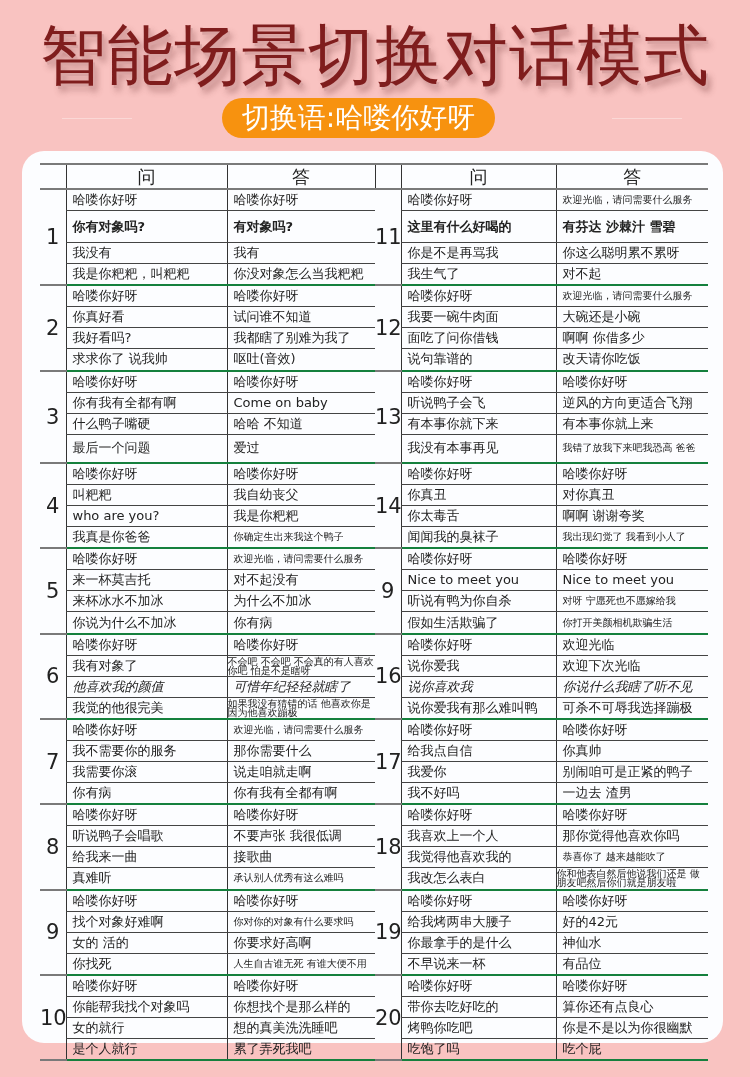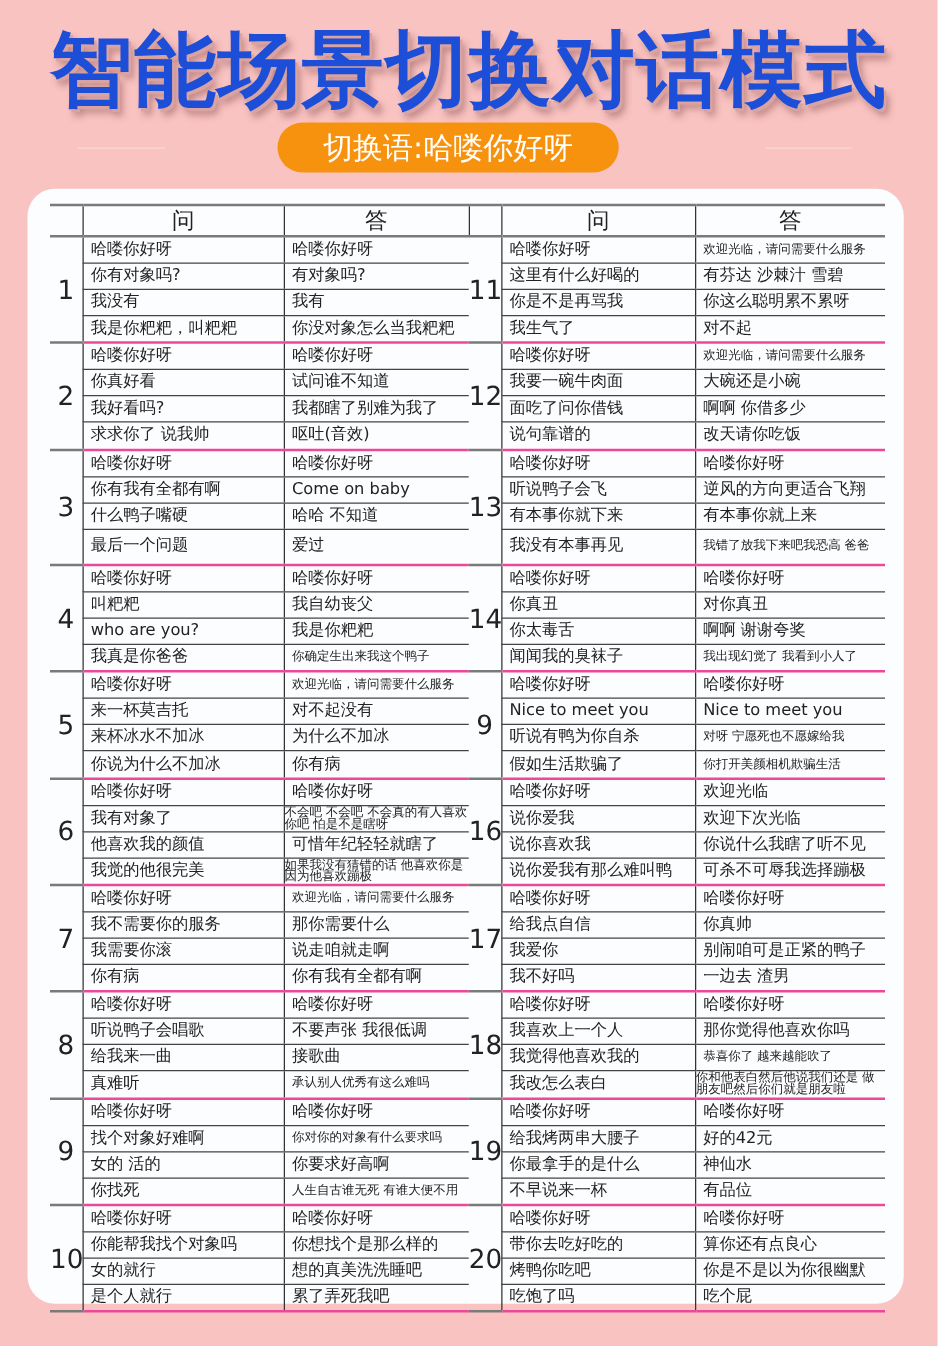--- a/index.html
+++ b/index.html
@@ -5,29 +5,29 @@
   html, body { margin:0; padding:0; }
   body {
     width:750px; height:1077px; overflow:hidden;
     background:#f9c3c1;
     font-family:"DejaVu Sans", sans-serif;
     position:relative;
   }
   .title {
     position:absolute; left:0; top:18px; width:750px;
     text-align:center;
-    font-size:66px; font-weight:bold; color:#1d4ed8;
+    font-size:66px; font-weight:normal; color:#7f1d1d;
     letter-spacing:1px;
     text-shadow: 2px 3px 0 #d9a3a2, 4px 6px 6px rgba(120,60,60,0.45);
     line-height:76px;
   }
   .pill {
     position:absolute; left:222px; top:98px; width:273px; height:40px;
     background:#f7920f; border-radius:20px;
-    color:#ffffff; font-size:24px; line-height:40px; text-align:center;
+    color:#ffffff; font-size:28px; line-height:40px; text-align:center;
   }
   .pill-line {
     position:absolute; top:118px; height:1px; width:70px;
     background:rgba(255,255,255,0.35);
   }
   .card {
     position:absolute; left:22px; top:151px; width:701px; height:892px;
     background:#fcfdff; border-radius:22px;
   }
   .tbl {
@@ -44,21 +44,21 @@
   .tbl th.nc { border-left:none; }
   .tbl td {
     height:20px; padding:0 0 0 6px; font-size:13px; line-height:20px;
     border-bottom:1px solid #444; border-left:1px solid #333;
     white-space:nowrap; overflow:hidden;
   }
   .tbl td.num {
     font-size:21px; text-align:center; padding:0;
     border-left:none; border-bottom:2px solid #7a7a7a;
   }
-  .tbl tr.last td { border-bottom:2px solid #ec4899; }
+  .tbl tr.last td { border-bottom:2px solid #15803d; }
   .tbl td.sm { font-size:10px; }
   .tbl td.xs { font-size:10px; line-height:9px; text-align:left; padding:0; white-space:normal; }
 </style>
 </head>
 <body>
 
 <div class="title">智能场景切换对话模式</div>
 <div class="pill-line" style="left:62px"></div>
 <div class="pill-line" style="left:612px"></div>
 <div class="pill">切换语:哈喽你好呀</div>
@@ -86,21 +86,21 @@
   </thead>
   <tbody id="tbody">
       <tr style="height: 21px;">
         <td class="num" rowspan="4">1</td>
         <td>哈喽你好呀</td>
         <td>哈喽你好呀</td>
         <td class="num" rowspan="4">11</td>
         <td>哈喽你好呀</td>
         <td class="sm">欢迎光临，请问需要什么服务</td>
       </tr>
-      <tr style="height: 21px;">
+      <tr style="height: 32px; font-weight: bold;">
         <td>你有对象吗?</td>
         <td>有对象吗?</td>
         <td>这里有什么好喝的</td>
         <td>有芬达  沙棘汁  雪碧</td>
       </tr>
       <tr style="height: 21px;">
         <td>我没有</td>
         <td>我有</td>
         <td>你是不是再骂我</td>
         <td>你这么聪明累不累呀</td>
@@ -222,21 +222,21 @@
         <td class="num" rowspan="4">16</td>
         <td>哈喽你好呀</td>
         <td>欢迎光临</td>
       </tr>
       <tr style="height: 21px;">
         <td>我有对象了</td>
         <td class="xs">不会吧 不会吧 不会真的有人喜欢你吧 怕是不是瞎呀</td>
         <td>说你爱我</td>
         <td>欢迎下次光临</td>
       </tr>
-      <tr style="height: 21px;">
+      <tr style="height: 21px; font-style: italic;">
         <td>他喜欢我的颜值</td>
         <td>可惜年纪轻轻就瞎了</td>
         <td>说你喜欢我</td>
         <td>你说什么我瞎了听不见</td>
       </tr>
       <tr class="last" style="height: 21.8px;">
         <td>我觉的他很完美</td>
         <td class="xs">如果我没有猜错的话 他喜欢你是因为他喜欢蹦极</td>
         <td>说你爱我有那么难叫鸭</td>
         <td>可杀不可辱我选择蹦极</td>

